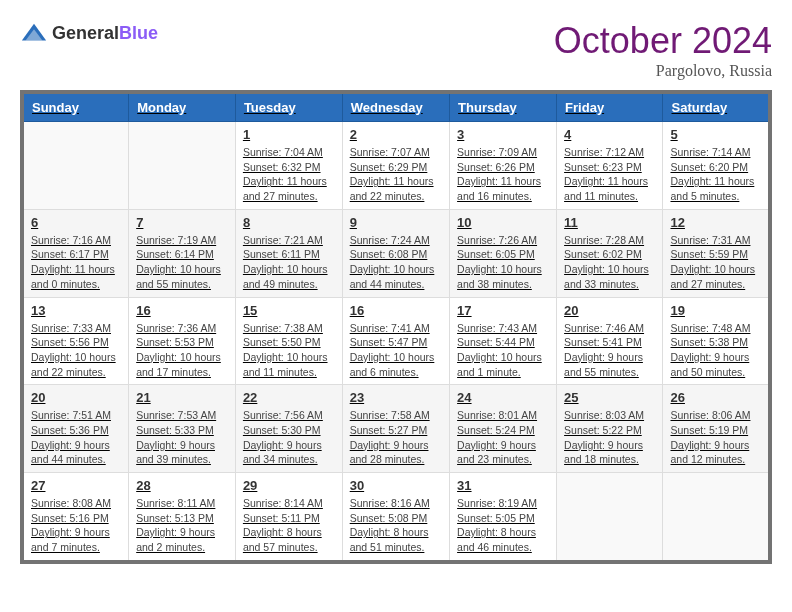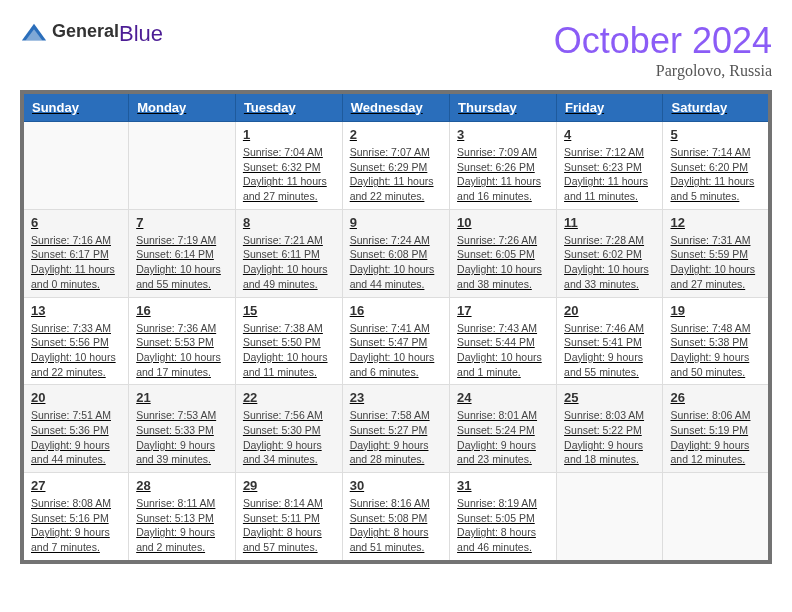--- a/index.html
+++ b/index.html
@@ -25,35 +25,35 @@
       display: flex;
       flex-direction: row;
       line-height: 1.1;
     }
     .logo-general {
       font-size: 18px;
       font-weight: bold;
       color: #333;
     }
     .logo-blue {
-      font-size: 22px;
-      font-weight: normal;
-      color: #4c1d95;
+      font-size: 18px;
+      font-weight: bold;
+      color: #8b5cf6;
     }
     .logo-icon {
       width: 28px;
       height: 28px;
     }
     .title-block {
       text-align: right;
     }
     .month-title {
       font-size: 36px;
       font-weight: normal;
-      color: #8b5cf6;
+      color: #701a75;
     }
     .location {
       font-size: 16px;
       color: #555;
       font-family: Liberation Serif, serif;
     }
     .calendar {
       width: 100%;
       border-collapse: collapse;
       border: 4px solid #737373;

